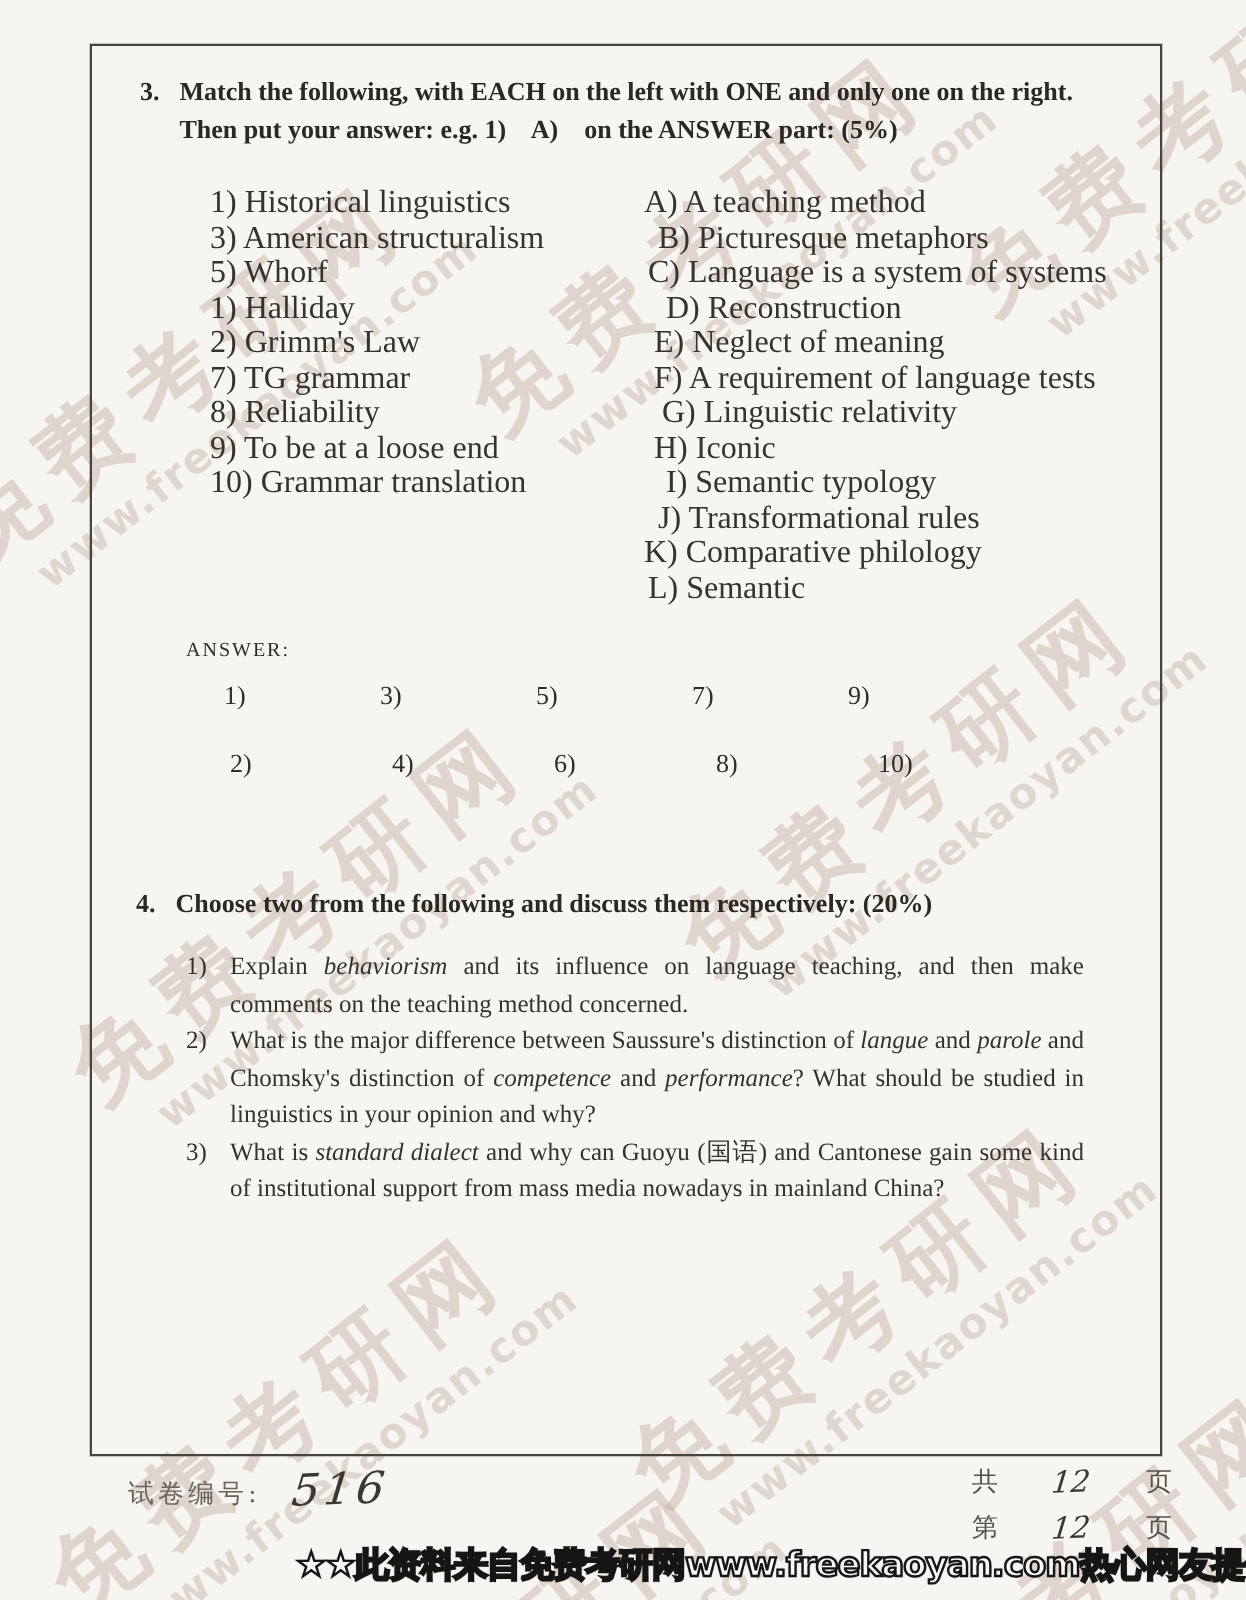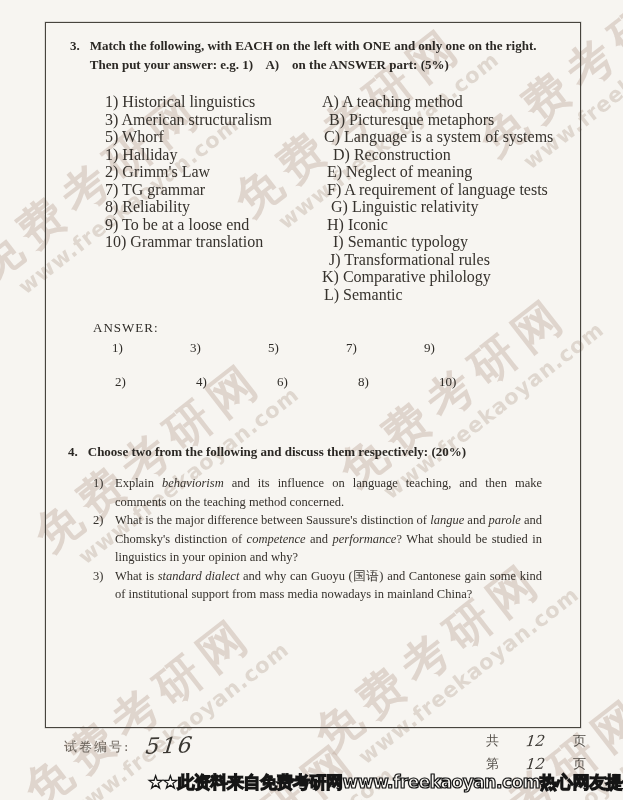--- a/index.html
+++ b/index.html
@@ -46,21 +46,21 @@
   .right-list div:nth-child(3){margin-left:2px;}
   .right-list div:nth-child(4){margin-left:11px;}
   .right-list div:nth-child(5){margin-left:5px;}
   .right-list div:nth-child(6){margin-left:5px;}
   .right-list div:nth-child(7){margin-left:9px;}
   .right-list div:nth-child(8){margin-left:5px;}
   .right-list div:nth-child(9){margin-left:11px;}
   .right-list div:nth-child(10){margin-left:7px;}
   .right-list div:nth-child(12){margin-left:2px;}
   
-  .answer-heading{position:absolute;left:93px;top:320px;font-size:13px;letter-spacing:1px;color:#2f2c28;}
+  .answer-heading{position:absolute;left:93px;top:320px;font-size:10px;letter-spacing:1px;color:#2f2c28;}
   .answer-row{position:absolute;left:112px;font-size:13px;color:#302d29;}
   .answer-row span{display:inline-block;width:78px;}
   .answer-row.r2 span{padding-left:3px;}
   
   .q4-items{position:absolute;left:93px;top:474px;width:449px;font-size:12.5px;line-height:18.5px;color:#35312c;}
   .q4-item{display:flex;}
   .q4-item .num{flex:none;width:22px;}
   .q4-item .txt{flex:1;text-align:justify;}
   .it{font-style:italic;}
   

